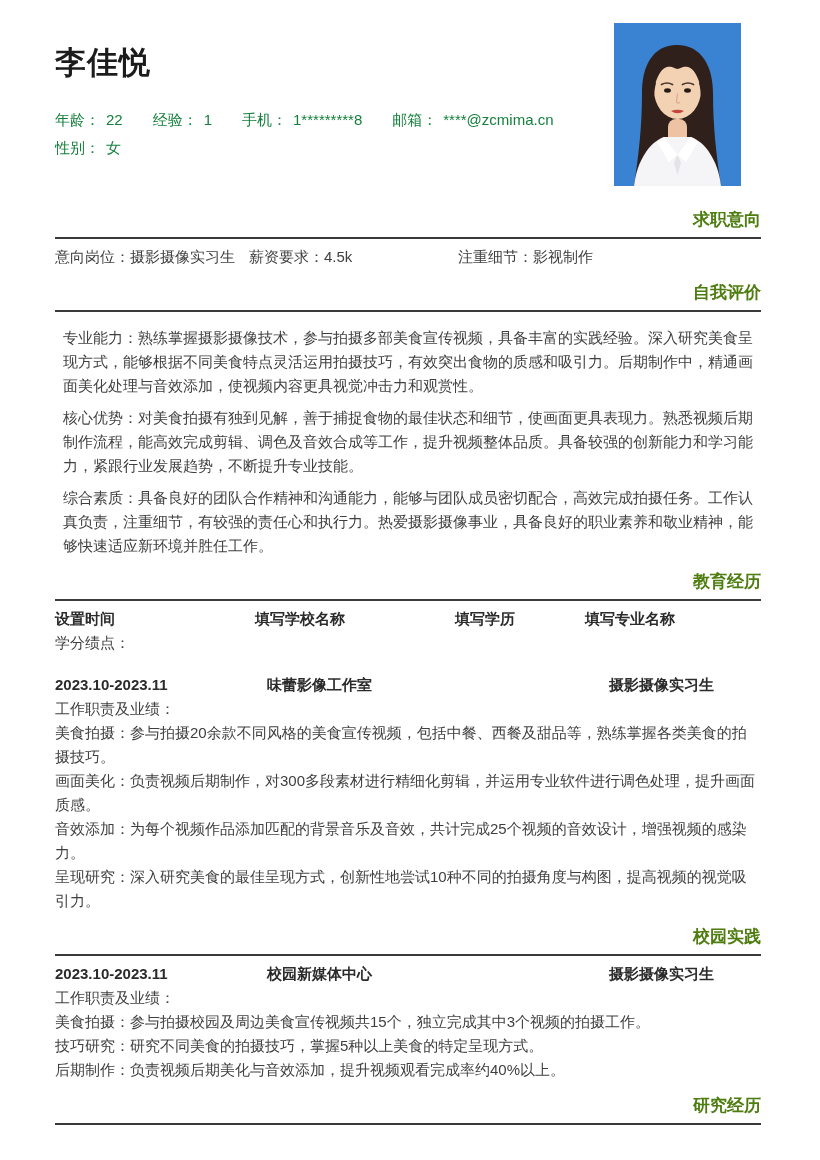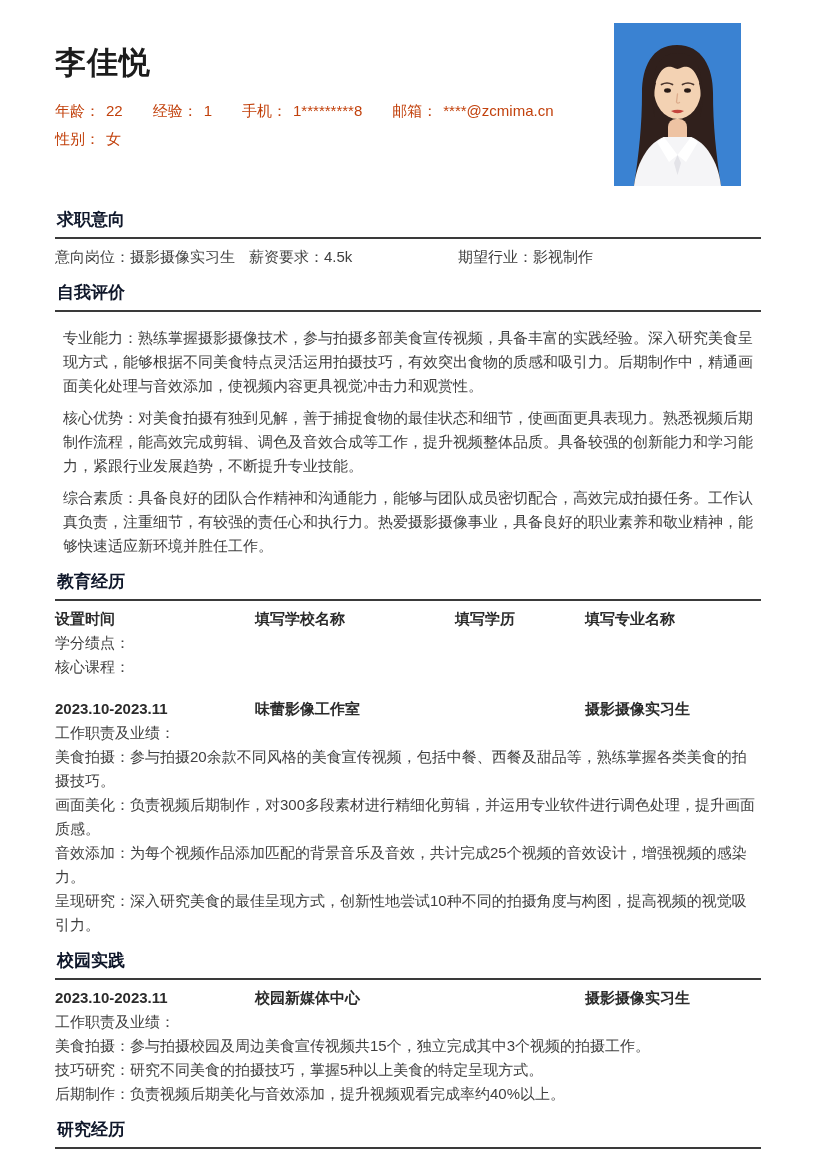--- a/index.html
+++ b/index.html
@@ -20,56 +20,58 @@
   }
   
   .header { position: relative; height: 154px; }
   .name {
     margin: 0;
     font-size: 31px;
     font-weight: 700;
     color: #1c1c1c;
     letter-spacing: 1px;
   }
-  .info { margin-top: 18px; font-size: 15px; color: #c2410c; }
+  .info { margin-top: 27px; font-size: 15px; color: #15803d; }
   .info-row { display: flex; flex-wrap: nowrap; margin-bottom: 9px; }
   .pair { margin-right: 30px; white-space: nowrap; }
   .pair .lbl { margin-right: 6px; }
   .photo {
     position: absolute;
     top: -19px; right: 20px;
     width: 127px; height: 163px;
     overflow: hidden;
   }
   
   .section { margin-top: 12px; }
   .section-title {
     font-size: 17px;
     font-weight: 700;
-    color: #0f172a;
+    color: #4d7c0f;
     padding: 0 0 6px 2px;
     border-bottom: 2px solid #3a3a3a;
+    text-align: right;
   }
   .section-body {
     padding-top: 6px;
     font-size: 15px;
     line-height: 24px;
     color: #3f3f3f;
   }
   .para { margin: 8px; }
   
   .intent-row { display: grid; grid-template-columns: 355px 1fr; gap: 48px; }
   .intent-left { display: flex; }
   .intent-left .cell { margin-right: 14px; white-space: nowrap; }
   
   .grid-row {
     display: grid;
     grid-template-columns: 200px 330px 1fr;
     font-weight: 700;
     color: #2b2b2b;
+    gap: 12px;
   }
   .edu-row {
     display: grid;
     grid-template-columns: 200px 200px 130px 1fr;
     font-weight: 700;
     color: #2b2b2b;
   }
   .line { display: block; }
 </style>
 </head>
@@ -126,21 +128,21 @@
   </div>
 
   <div class="section">
     <div class="section-title">求职意向</div>
     <div class="section-body">
       <div class="intent-row">
         <span class="intent-left">
           <span class="cell">意向岗位：摄影摄像实习生</span>
           <span class="cell">薪资要求：4.5k</span>
         </span>
-        <span class="cell">期望行业：影视制作</span>
+        <span class="cell">注重细节：影视制作</span>
       </div>
     </div>
   </div>
 
   <div class="section">
     <div class="section-title">自我评价</div>
     <div class="section-body">
       <p class="para">专业能力：熟练掌握摄影摄像技术，参与拍摄多部美食宣传视频，具备丰富的实践经验。深入研究美食呈现方式，能够根据不同美食特点灵活运用拍摄技巧，有效突出食物的质感和吸引力。后期制作中，精通画面美化处理与音效添加，使视频内容更具视觉冲击力和观赏性。</p>
       <p class="para">核心优势：对美食拍摄有独到见解，善于捕捉食物的最佳状态和细节，使画面更具表现力。熟悉视频后期制作流程，能高效完成剪辑、调色及音效合成等工作，提升视频整体品质。具备较强的创新能力和学习能力，紧跟行业发展趋势，不断提升专业技能。</p>
       <p class="para">综合素质：具备良好的团队合作精神和沟通能力，能够与团队成员密切配合，高效完成拍摄任务。工作认真负责，注重细节，有较强的责任心和执行力。热爱摄影摄像事业，具备良好的职业素养和敬业精神，能够快速适应新环境并胜任工作。</p>
@@ -150,21 +152,20 @@
   <div class="section">
     <div class="section-title">教育经历</div>
     <div class="section-body">
       <div class="edu-row">
         <span>设置时间</span>
         <span>填写学校名称</span>
         <span>填写学历</span>
         <span>填写专业名称</span>
       </div>
       <span class="line">学分绩点：</span>
-      <span class="line">核心课程：</span>
     </div>
   </div>
 
   <div class="section">
     <div class="section-body">
       <div class="grid-row">
         <span>2023.10-2023.11</span>
         <span>味蕾影像工作室</span>
         <span>摄影摄像实习生</span>
       </div>

